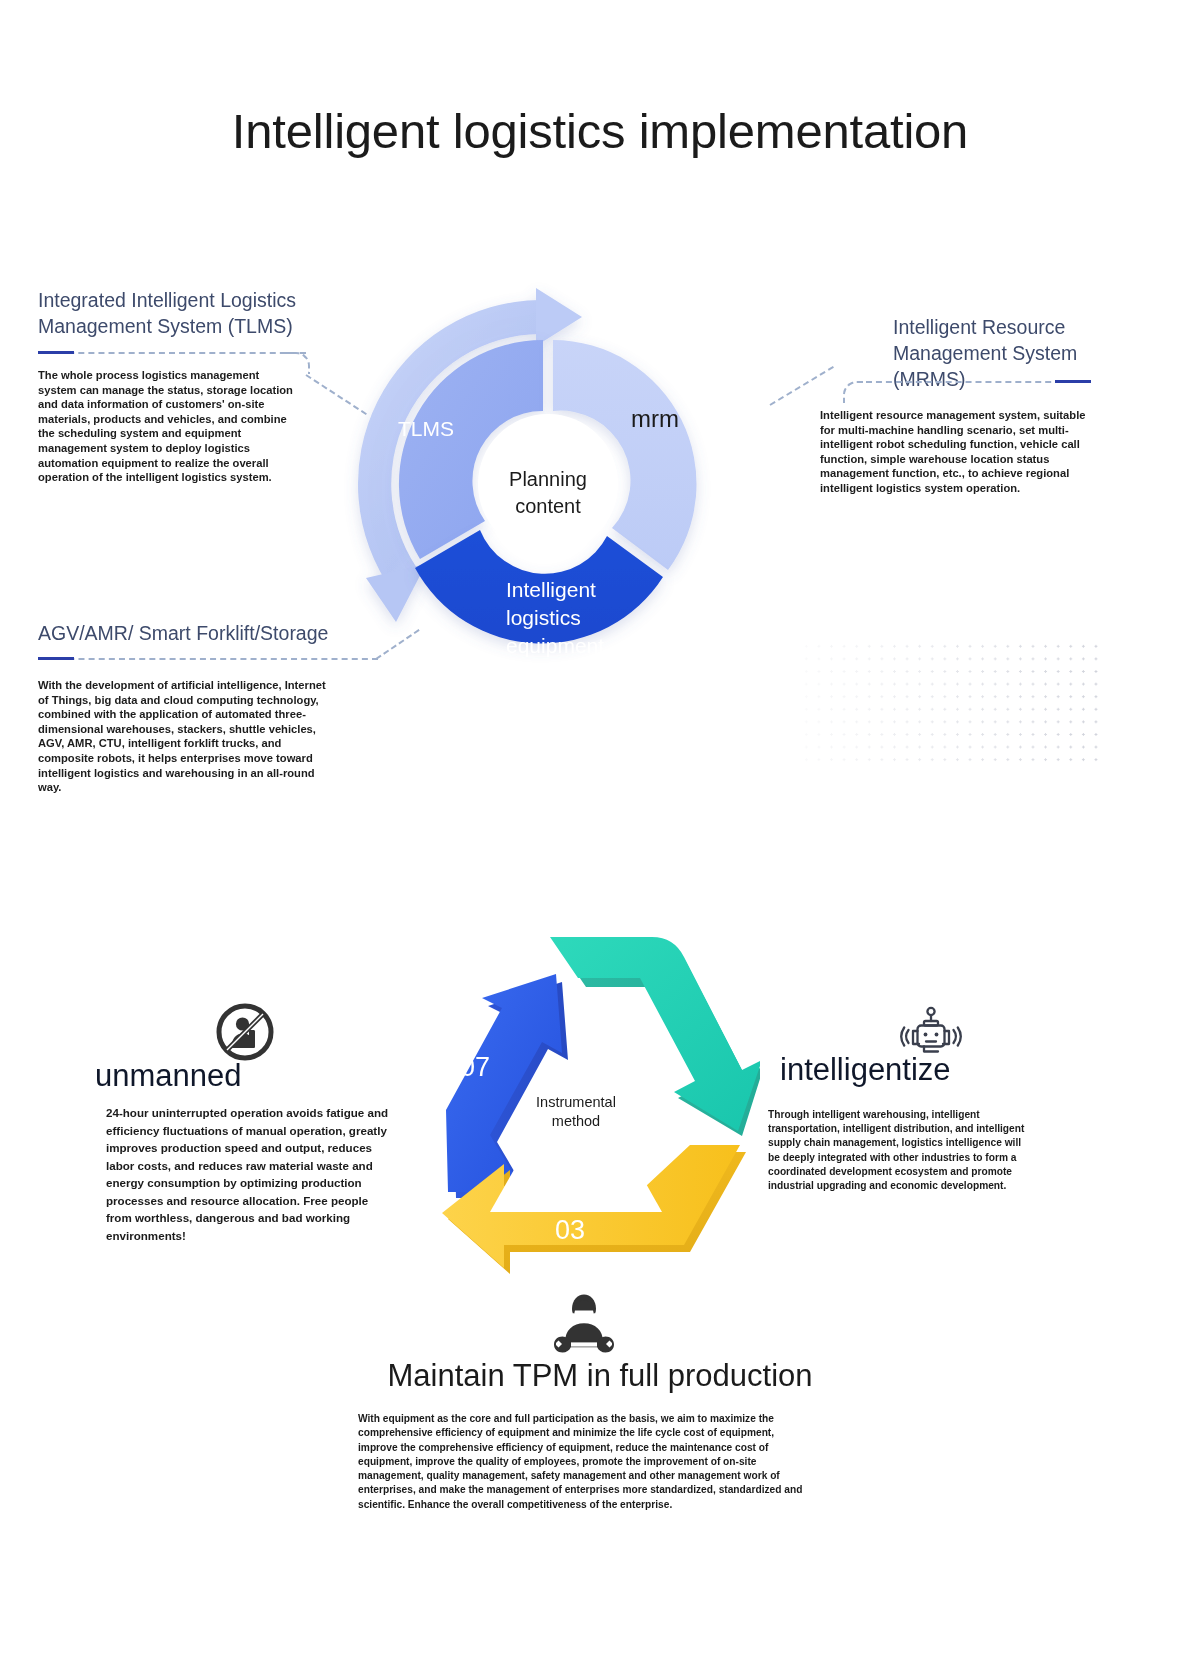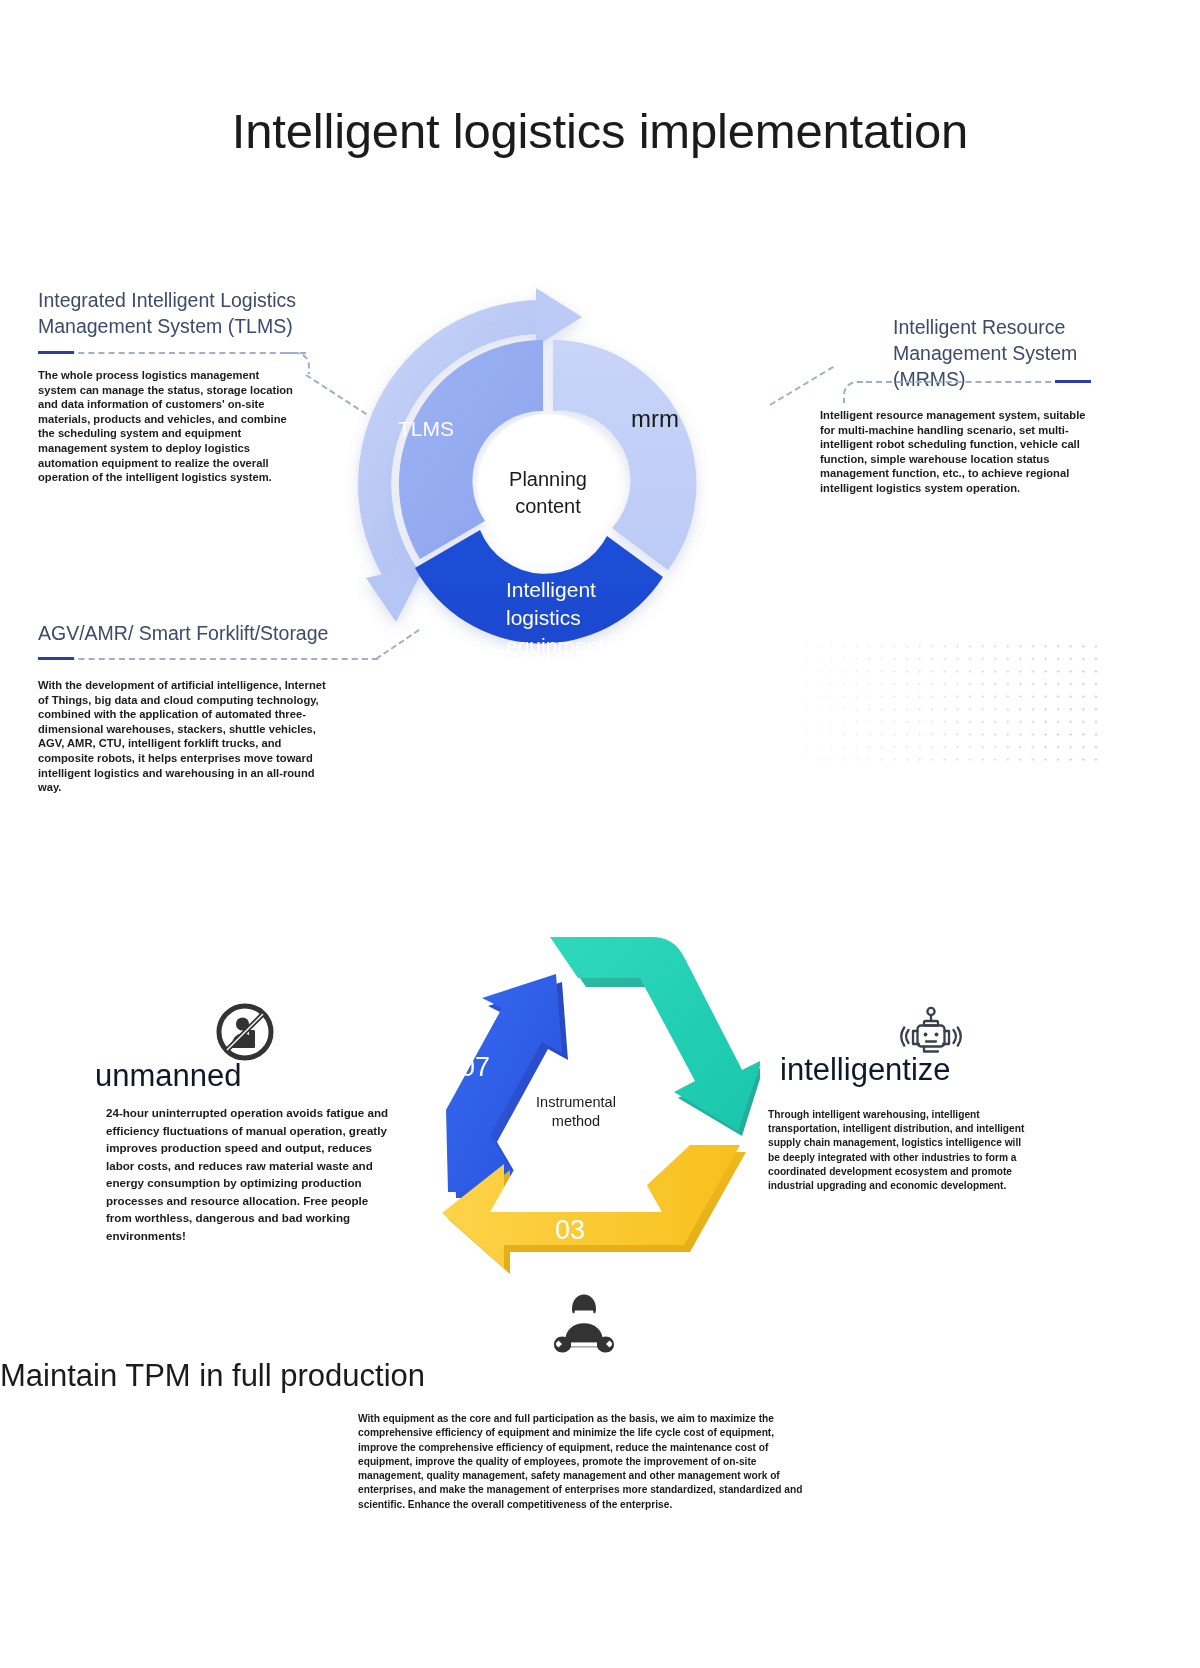--- a/index.html
+++ b/index.html
@@ -101,21 +101,21 @@
   }
   .feat-body {
     position: absolute;
     font-size: 11.6px; font-weight: 600; line-height: 17.5px;
     color: #1b1b1b;
   }
   .feat-body.small {
     font-size: 10.2px; line-height: 14.2px;
   }
   .tpm-title {
-    position: absolute; left: 0; width: 1200px; text-align: left;
+    position: absolute; left: 0; width: 1200px; text-align: center;
     top: 1358px; font-size: 31px; color: #1b1b1b; white-space: nowrap;
   }
   .tpm-body {
     position: absolute; left: 358px; top: 1412px; width: 452px;
     font-size: 10.2px; font-weight: 600; line-height: 14.3px; color: #1b1b1b;
   }
 </style>
 </head>
 <body>
 

